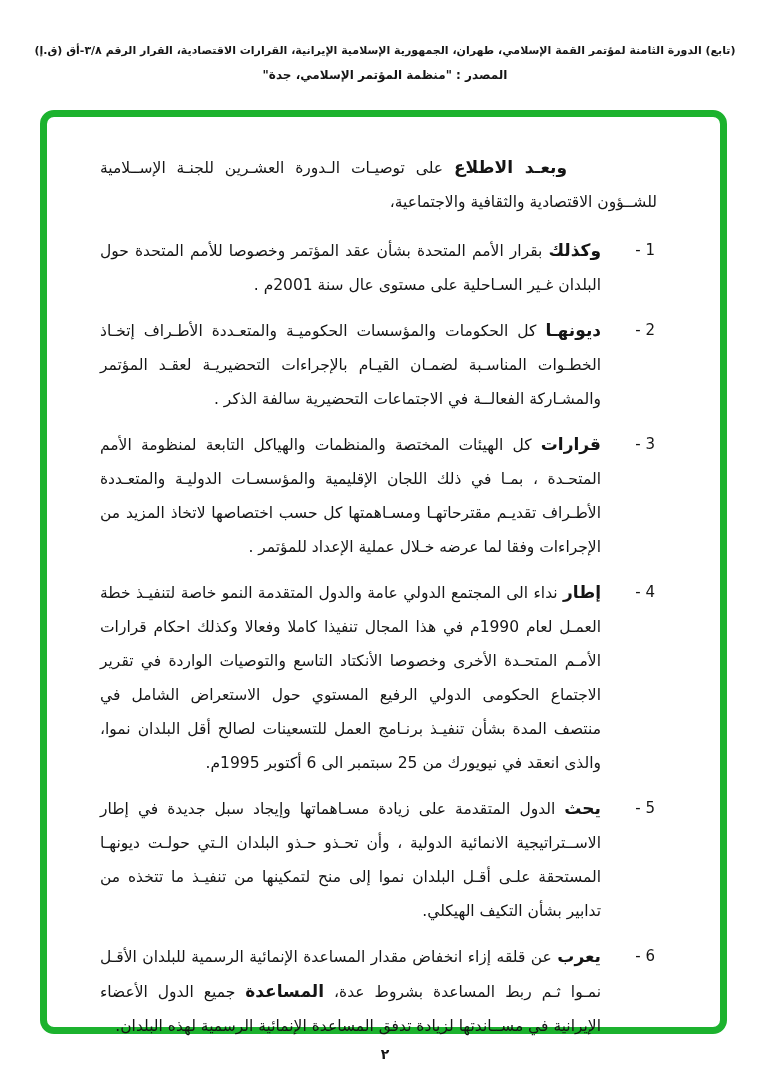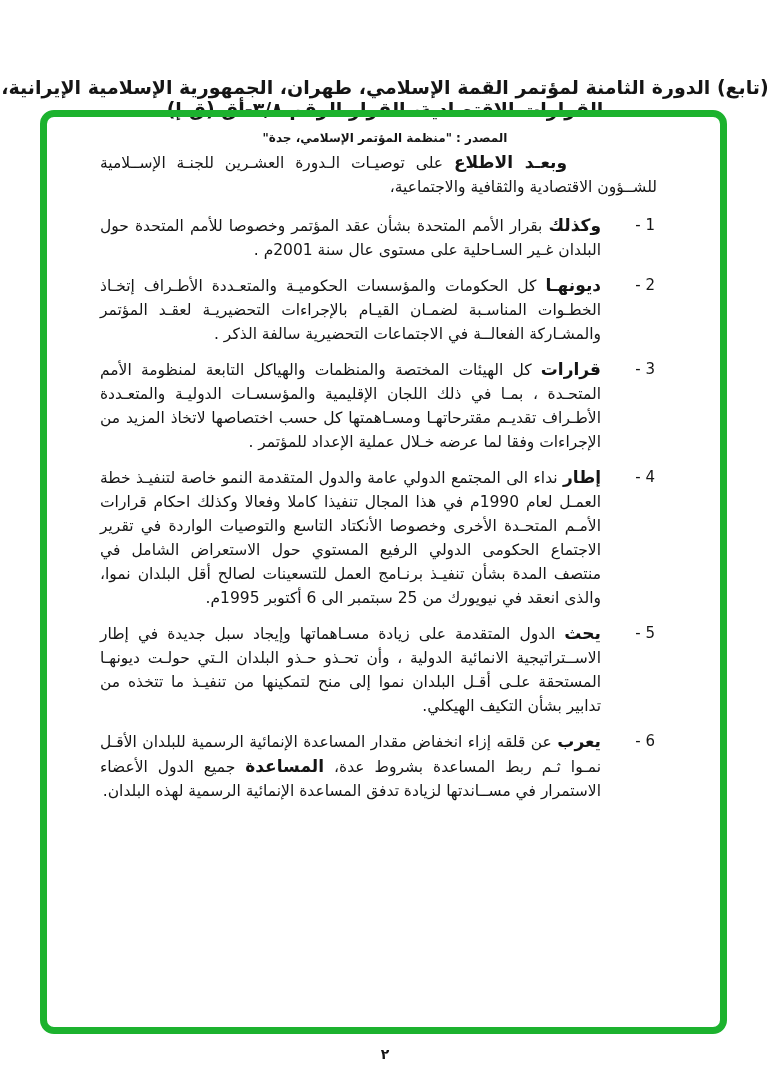--- a/index.html
+++ b/index.html
@@ -2,31 +2,31 @@
 <html lang="ar"><head>
 <meta charset="utf-8">
 <style>
   html,body{margin:0;padding:0;}
   body{
     width:770px;height:1086px;position:relative;background:#ffffff;
     font-family:"DejaVu Sans", sans-serif;color:#151515;overflow:hidden;
   }
   
   .doc-header{position:absolute;top:44px;left:0;right:0;text-align:center;direction:rtl;}
-  .doc-header .line1{font-size:19px;font-weight:bold;letter-spacing:0;margin-top:32px;}
+  .doc-header .line1{font-size:11px;font-weight:bold;letter-spacing:0;}
   .doc-header .line2{font-size:12px;font-weight:bold;margin-top:11px;}
   
   .frame{
     position:absolute;left:40px;top:110px;width:687px;height:924px;
     box-sizing:border-box;border:7px solid #1cb22e;border-radius:14px;background:transparent;
   }
   
   .content{
     position:absolute;left:100px;top:150px;width:557px;
-    direction:rtl;text-align:justify;font-size:15.5px;line-height:24px;
+    direction:rtl;text-align:justify;font-size:15.5px;line-height:34px;
   }
   .preamble{margin:0 0 14px 0;text-indent:90px;}
   .item{position:relative;padding-right:56px;margin:0 0 11px 0;}
   .item .marker{
     position:absolute;right:2px;top:0;width:50px;white-space:nowrap;
     font-size:15px;
   }
   b.kw{font-weight:bold;font-size:17px;}
   
   .pagenum{
@@ -79,18 +79,18 @@
     <span class="marker">5 -</span>
     <b class="kw">يحث</b>
     <span>الدول المتقدمة على زيادة مسـاهماتها وإيجاد سبل جديدة في إطار الاســتراتيجية الانمائية الدولية ، وأن تحـذو حـذو البلدان الـتي حولـت ديونهـا المستحقة علـى أقـل البلدان نموا إلى منح لتمكينها من تنفيـذ ما تتخذه من تدابير بشأن التكيف الهيكلي.</span>
   </div>
 
   <div class="item">
     <span class="marker">6 -</span>
     <b class="kw">يعرب</b>
     <span>عن قلقه إزاء انخفاض مقدار المساعدة الإنمائية الرسمية للبلدان الأقـل نمـوا ثـم ربط المساعدة بشروط عدة،</span>
     <b class="kw">المساعدة</b>
-    <span>جميع الدول الأعضاء الاستمرار في مســاندتها لزيادة تدفق المساعدة الإنمائية الرسمية لهذه البلدان.</span>
+    <span>جميع الدول الأعضاء الإيرانية في مســاندتها لزيادة تدفق المساعدة الإنمائية الرسمية لهذه البلدان.</span>
   </div>
 
 </div>
 
 <div class="pagenum">٢</div>
 
 </body></html>

